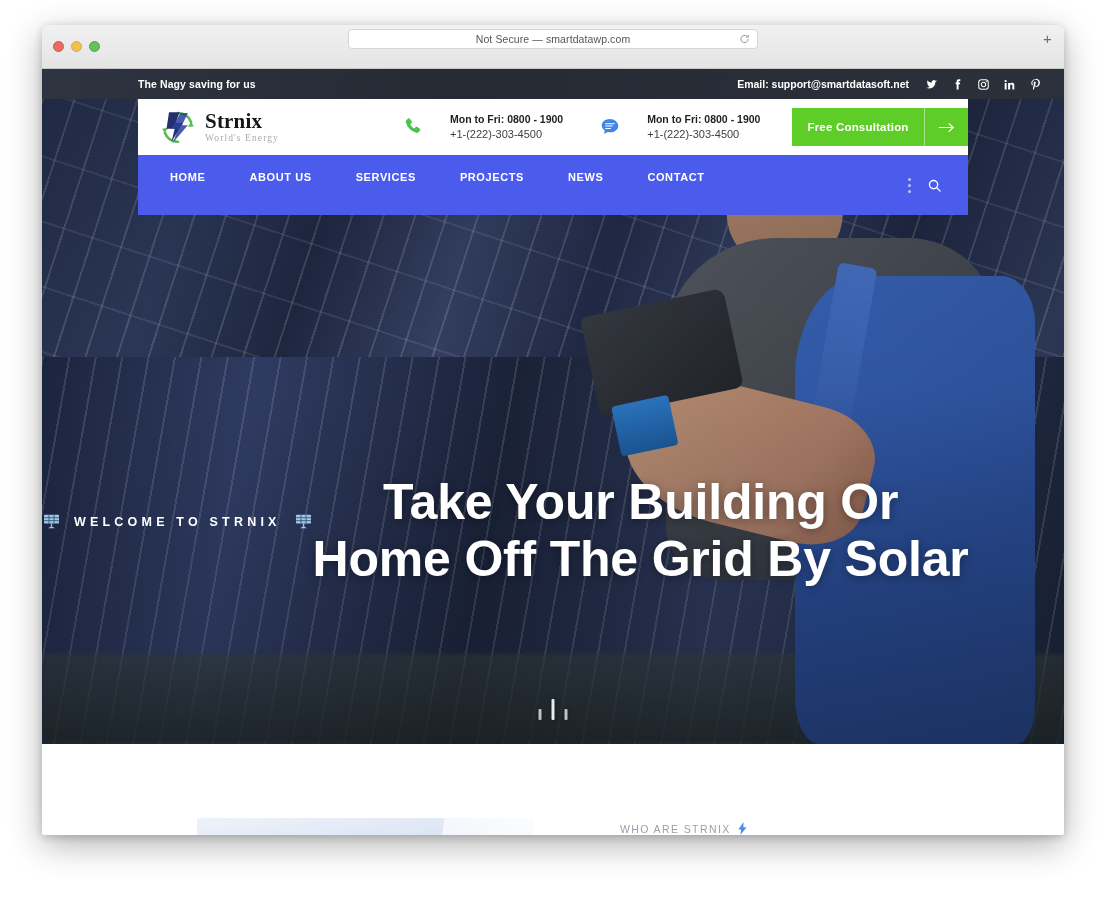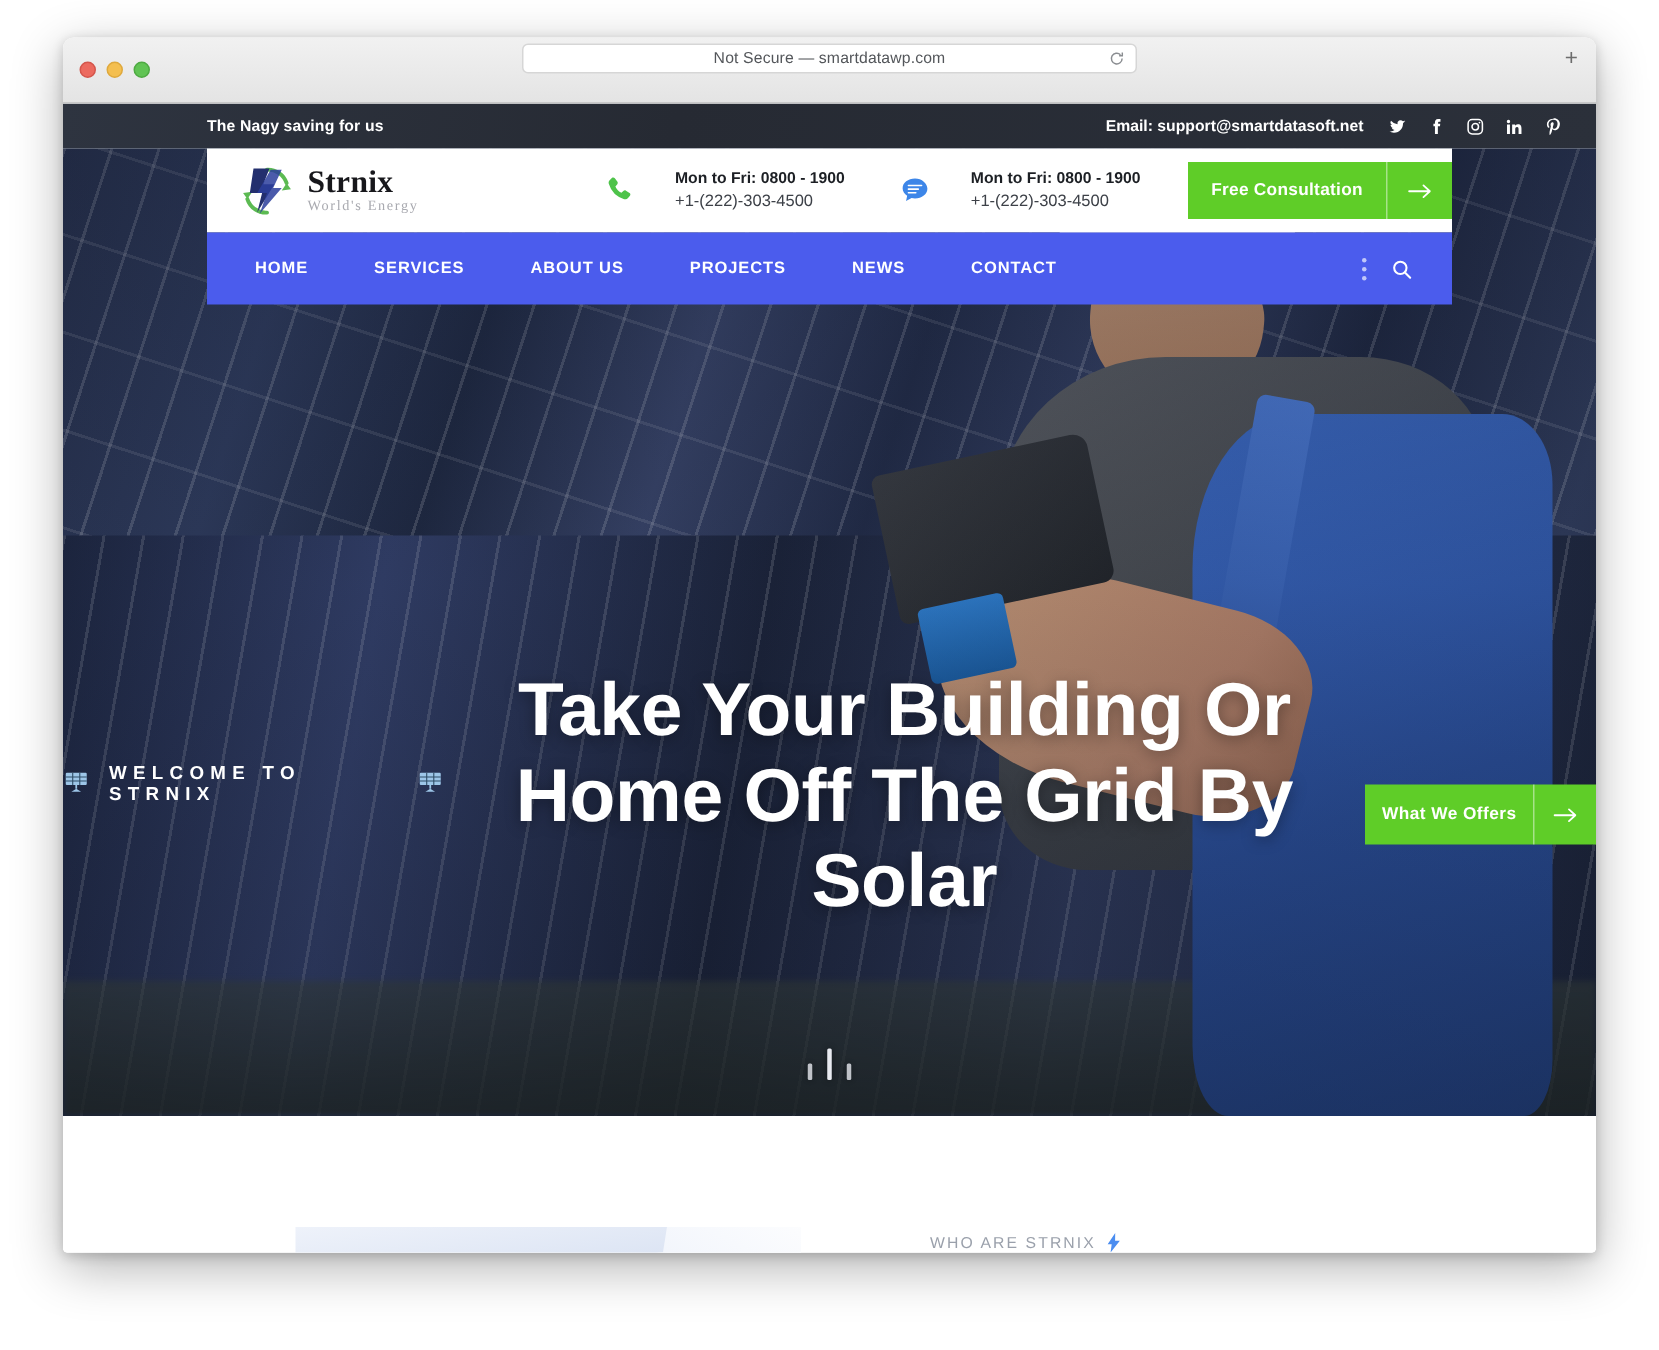--- a/index.html
+++ b/index.html
@@ -126,23 +126,23 @@
     width: 44px; height: 100%;
     border-left: 1px solid rgba(255,255,255,.45);
     display: flex; align-items: center; justify-content: center;
   }
   .arrow-glyph { width: 17px; height: 11px; color: #ffffff; }
 
   
   .navbar {
     position: absolute;
     left: 96px; top: 86px;
-    width: 830px; height: 48px;
+    width: 830px; height: 60px;
     background: #4b5ced;
-    display: flex; align-items: center;
+    display: flex; 
     padding: 0 12px 0 10px;
     z-index: 6;
   }
   .nav-item {
     font-size: 11px; font-weight: 700; color: #ffffff;
     letter-spacing: .6px;
     padding: 0 22px; line-height: 44px;
     cursor: pointer;
   }
   .nav-right { margin-left: auto; display: flex; align-items: center; gap: 16px; padding-right: 14px; }
@@ -435,22 +435,22 @@
         <span class="cta-arrow">
           <svg class="arrow-glyph" viewBox="0 0 24 14" fill="none" stroke="currentColor" stroke-width="1.7" stroke-linecap="round" stroke-linejoin="round">
             <path d="M2 7h19M15.5 1.5 21.5 7l-6 5.5"></path>
           </svg>
         </span>
       </div>
     </div>
 
     <div class="navbar">
       <span class="nav-item">HOME</span>
+      <span class="nav-item">ABOUT US</span>
       <span class="nav-item">SERVICES</span>
-      <span class="nav-item">ABOUT US</span>
       <span class="nav-item">PROJECTS</span>
       <span class="nav-item">NEWS</span>
       <span class="nav-item">CONTACT</span>
       <div class="nav-right">
         <span class="kebab">
             <i></i>
             <i></i>
             <i></i>
           </span>
         <svg class="search-ic" viewBox="0 0 24 24" fill="none" stroke="currentColor" stroke-width="2.2" stroke-linecap="round">
@@ -494,28 +494,20 @@
             <path d="M11.2 14.5h1.6v3.4h-1.6z"></path>
             <path d="M7.6 20.6l4.4-2.8 4.4 2.8z"></path>
           </svg>
         </div>
 
         <h1 class="hero-title">
           <span>Take Your Building Or</span><br>
           <span>Home Off The Grid By Solar</span>
         </h1>
 
-        <div class="hero-btn">
-          <span class="hb-label">What We Offers</span>
-          <span class="hb-arrow">
-            <svg class="arrow-glyph" viewBox="0 0 24 14" fill="none" stroke="currentColor" stroke-width="1.7" stroke-linecap="round" stroke-linejoin="round">
-              <path d="M2 7h19M15.5 1.5 21.5 7l-6 5.5"></path>
-            </svg>
-          </span>
-        </div>
       </div>
 
       <div class="slider-dots">
         <i class="s1"></i>
         <i class="s2"></i>
         <i class="s3"></i>
       </div>
     </div>
 
     <div class="about">

